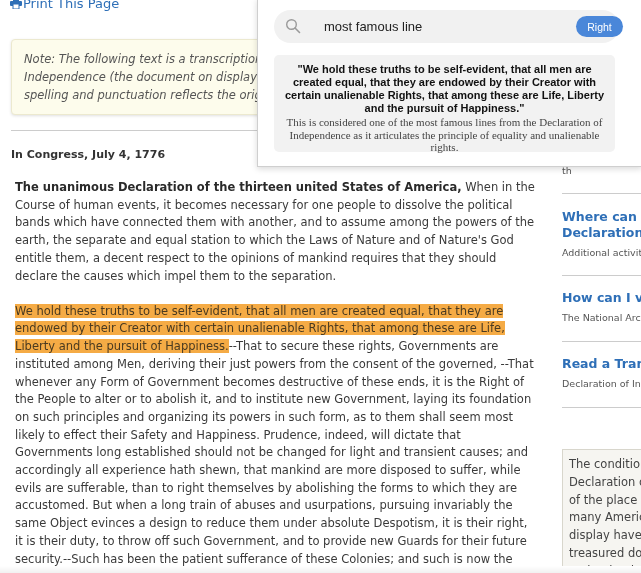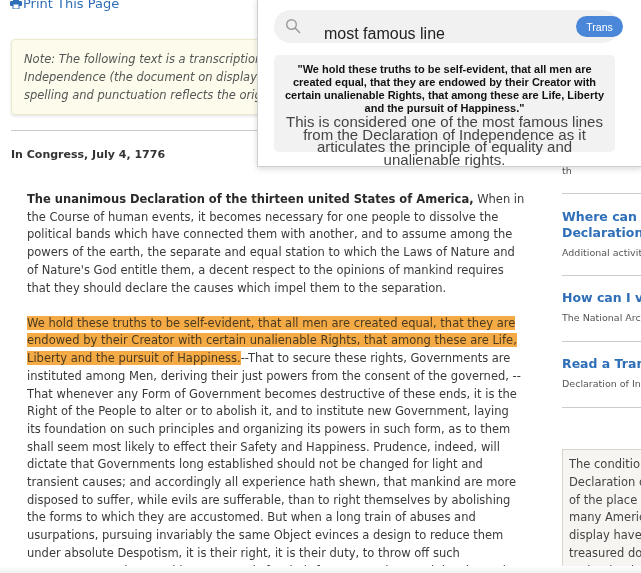--- a/index.html
+++ b/index.html
@@ -39,21 +39,21 @@
   .heading {
     position:absolute; left:11px; top:148px;
     font-family:"DejaVu Sans", sans-serif; font-weight:bold;
     font-size:11px; color:#333;
   }
   .body-text {
     position:absolute; left:11px; top:175px; width:531px;
     font-family:"DejaVu Sans", sans-serif; font-size:11.5px;
     line-height:17.7px; color:#3a3a3a;
   }
-  .para { margin:16px; }
+  .para { margin:4px; }
   .para + .para { margin-top:17.5px; }
   .bold-lead { font-weight:bold; color:#2a2a2a; }
   .hl { background:#f5ab45; color:#4a3a20; }
 
   
   .sidebar { position:absolute; left:562px; top:0; width:100px; height:573px; }
   .side-item { position:absolute; left:0; width:100px; }
   .side-title {
     font-family:"DejaVu Sans", sans-serif; font-weight:bold; font-size:12.5px;
     color:#2e6fb7; white-space:nowrap; line-height:16px;
@@ -81,37 +81,37 @@
     box-shadow:0 2px 6px rgba(0,0,0,0.15);
   }
   .search-bar {
     position:absolute; left:16px; top:12px; width:345px; height:33px;
     background:#f1f1f1; border-radius:17px;
   }
   .search-icon { position:absolute; left:11px; top:8px; width:16px; height:16px; }
   .search-input {
     position:absolute; left:50px; top:7px; width:220px; height:18px;
     border:none; background:transparent; outline:none;
-    font-family:"Liberation Sans", sans-serif; font-size:16px; color:#222; padding:0;margin-top:8px;
+    font-family:"Liberation Sans", sans-serif; font-size:13px; color:#222; padding:0;
   }
   .search-btn {
     position:absolute; left:302px; top:6px; width:47px; height:21px;
     background:#4a87d9; color:#fff; border:none; border-radius:11px;
     font-family:"Liberation Sans", sans-serif; font-size:10.5px; padding:0; cursor:pointer;
   }
   .answer {
     position:absolute; left:16px; top:57px; width:341px; height:97px;
     background:#f2f2f2; border-radius:5px; text-align:center;
     font-family:"Liberation Sans", sans-serif;
   }
   .answer-quote {
     margin:8px 8px 0 8px; font-weight:bold; font-size:11px; line-height:13px; color:#111;
   }
   .answer-expl {
-    margin:1px 8px 16px 8px; font-size:15px; line-height:12.5px; color:#444;
+    margin:1px 8px 16px 8px; font-size:11px; line-height:12.5px; color:#444;font-family:Liberation Serif, serif;
   }
 
   .bottom-fade {
     position:absolute; left:0; top:566px; width:641px; height:7px;
     background:linear-gradient(#fff, #f1f1f1);
   }
 </style>
 </head>
 <body>
 
@@ -189,21 +189,21 @@
     </div>
   </div>
 
   <div class="popup">
     <div class="search-bar">
       <svg class="search-icon" viewBox="0 0 16 16">
         <circle cx="6.5" cy="6.5" r="4.8" fill="none" stroke="#9a9a9a" stroke-width="1.4"></circle>
         <line x1="10" y1="10" x2="14.5" y2="14.5" stroke="#9a9a9a" stroke-width="1.6" stroke-linecap="round"></line>
       </svg>
       <input class="search-input" type="text" value="most famous line" style="">
-      <button class="search-btn">Trans</button>
+      <button class="search-btn">Right</button>
     </div>
     <div class="answer">
       <div class="answer-quote">"We hold these truths to be self-evident, that all men are created equal, that they are endowed by their Creator with certain unalienable Rights, that among these are Life, Liberty and the pursuit of Happiness."</div>
       <div class="answer-expl">This is considered one of the most famous lines from the Declaration of Independence as it articulates the principle of equality and unalienable rights.</div>
     </div>
   </div>
 
   <div class="bottom-fade"></div>
 </div>
 

